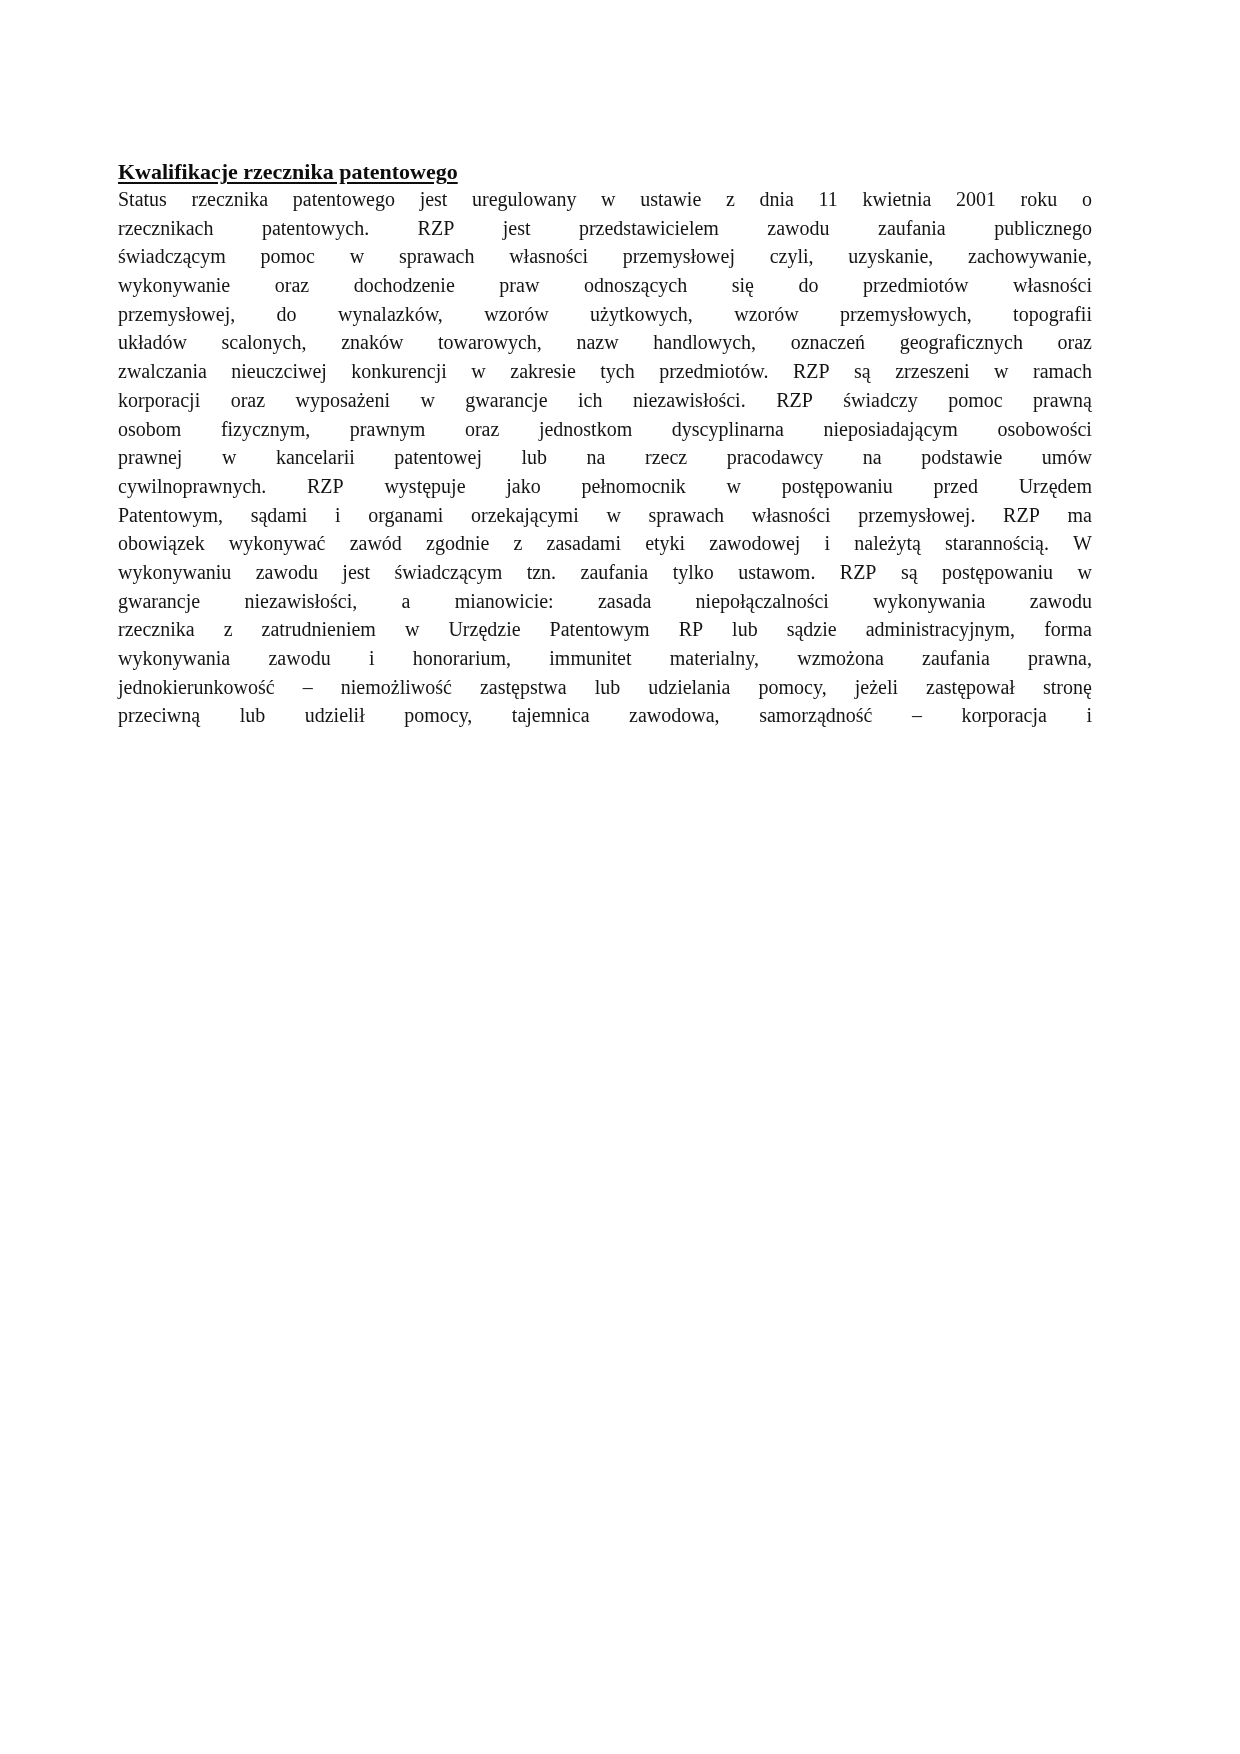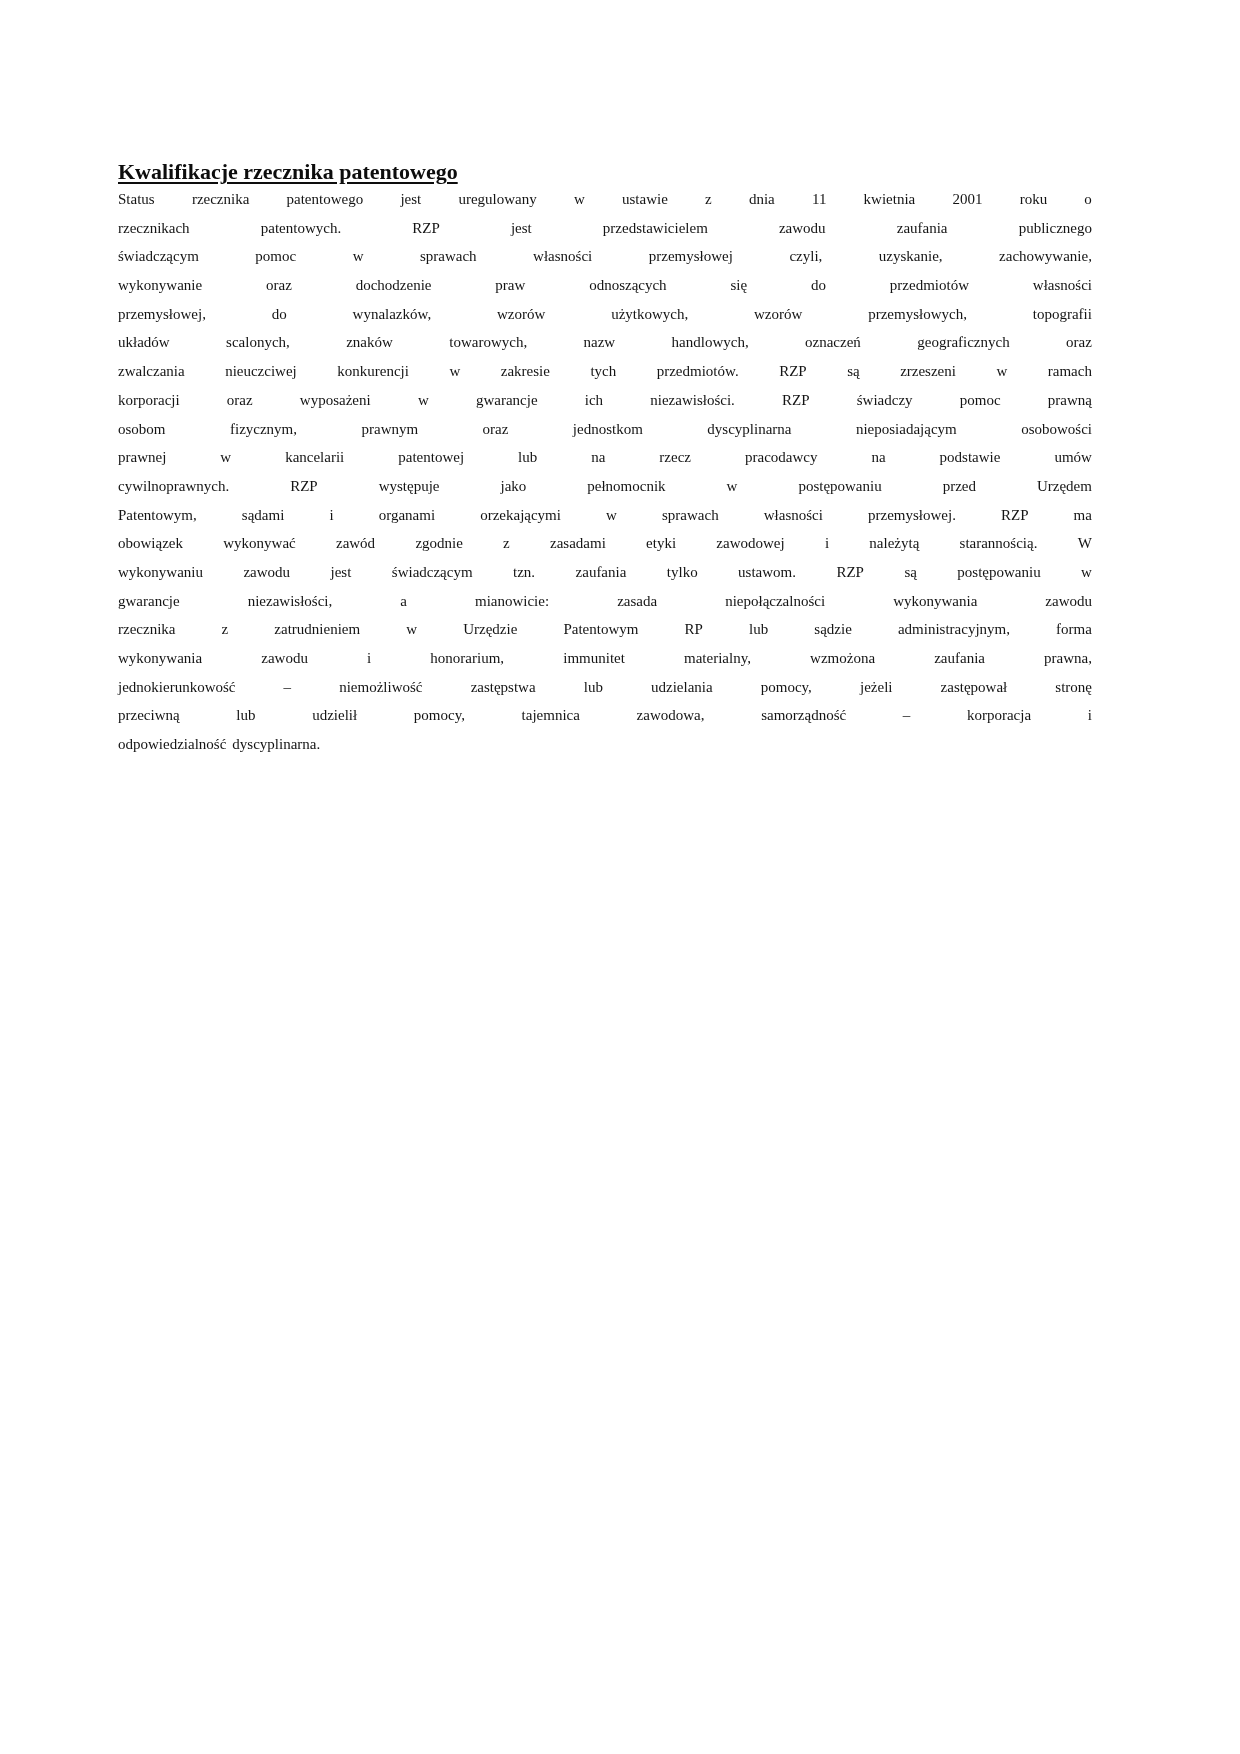--- a/index.html
+++ b/index.html
@@ -36,21 +36,21 @@
       line-height: 26px;
       height: 26px;
       text-decoration: underline;
       text-decoration-thickness: 2px;
       text-underline-offset: 3px;
       margin: 0;
       white-space: nowrap;
       color: #0d0d0d;
     }
     .line {
-      font-size: 15px;
+      font-size: 20px;
       line-height: 28.7px;
       height: 28.7px;
       text-align: justify;
       text-align-last: justify;
       white-space: nowrap;
       overflow: visible;
       display: flex;
       justify-content: space-between;
     }
     .line.last {
@@ -290,19 +290,15 @@
           <span class="w">lub</span>
           <span class="w">udzielił</span>
           <span class="w">pomocy,</span>
           <span class="w">tajemnica</span>
           <span class="w">zawodowa,</span>
           <span class="w">samorządność</span>
           <span class="w">–</span>
           <span class="w">korporacja</span>
           <span class="w">i</span>
         </div>
-      <div class="line last">
-          <span class="w">odpowiedzialność</span>
-          <span class="w">dyscyplinarna.</span>
-        </div>
     </div>
   </div>
 </div>
 
 </body></html>

